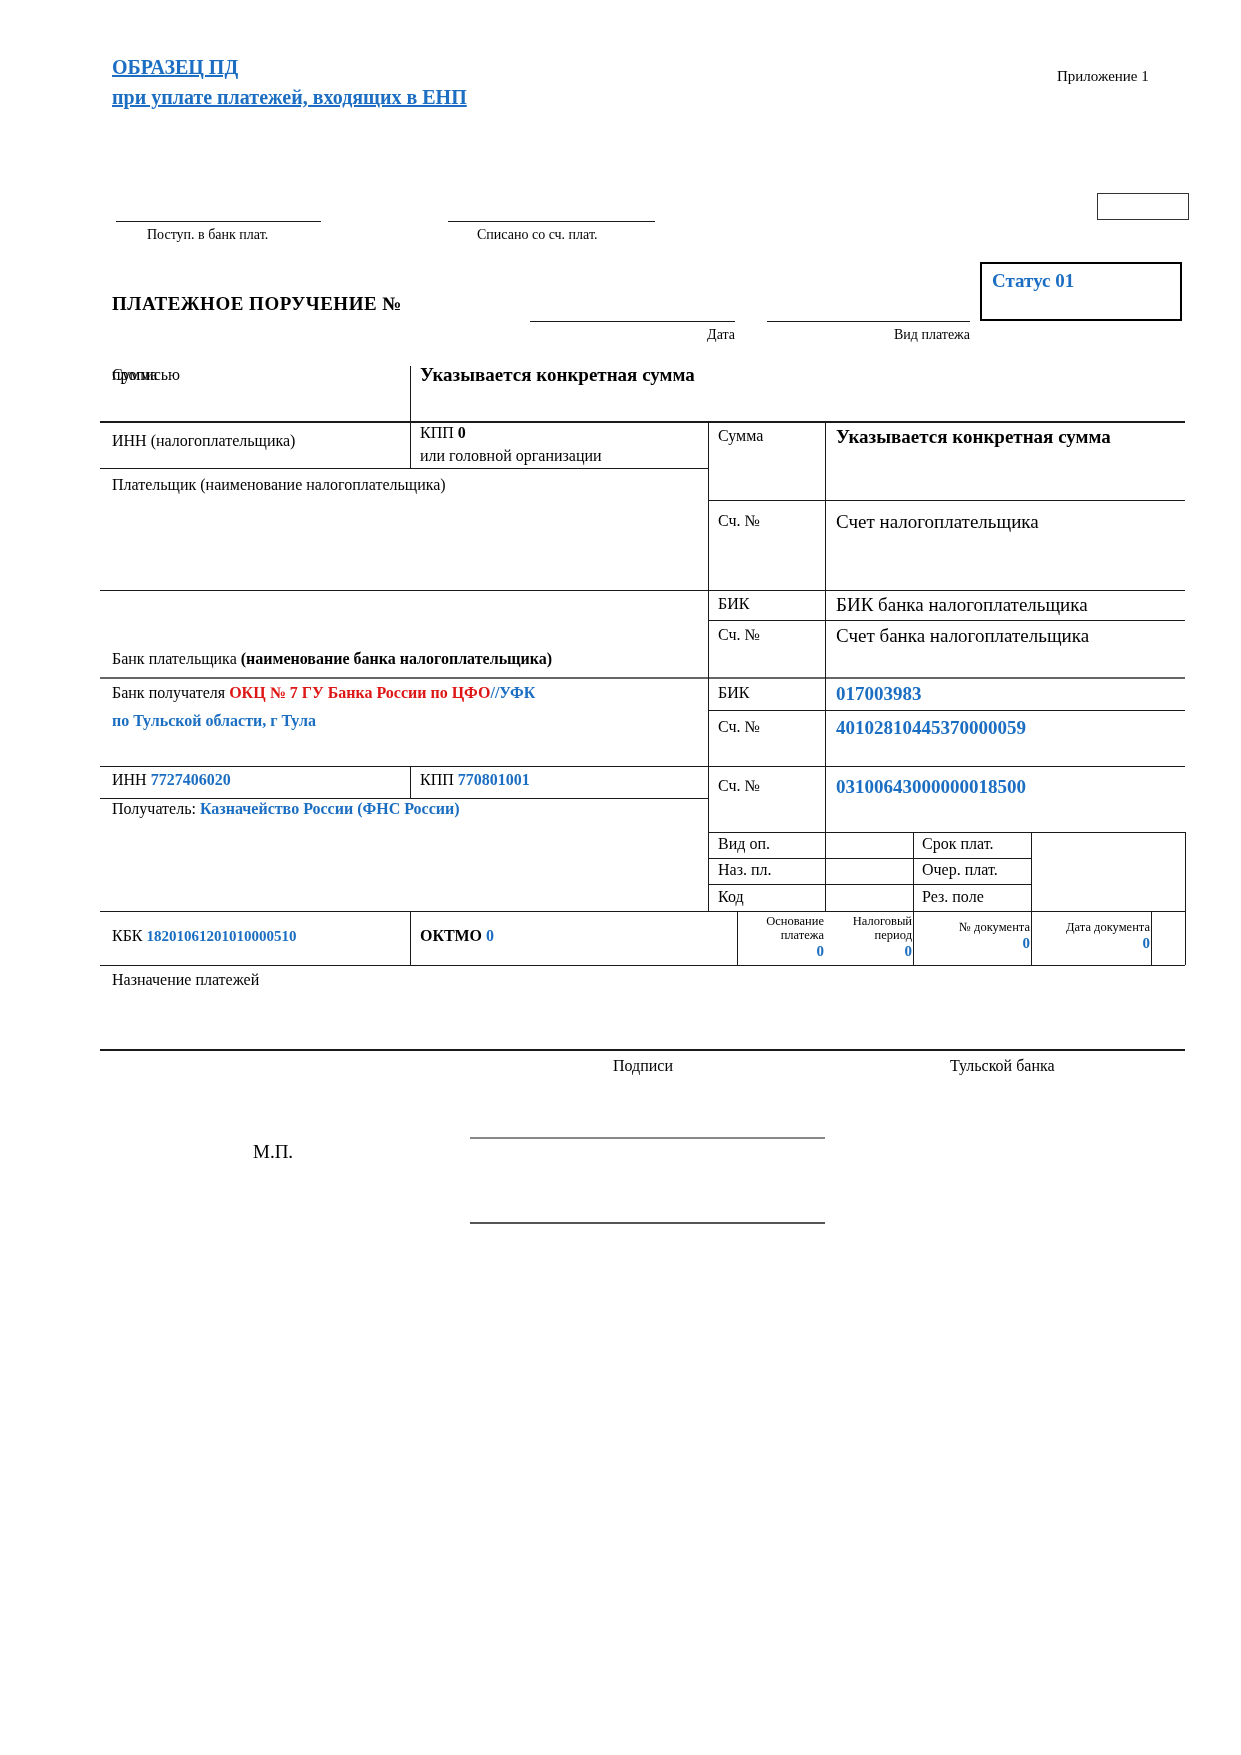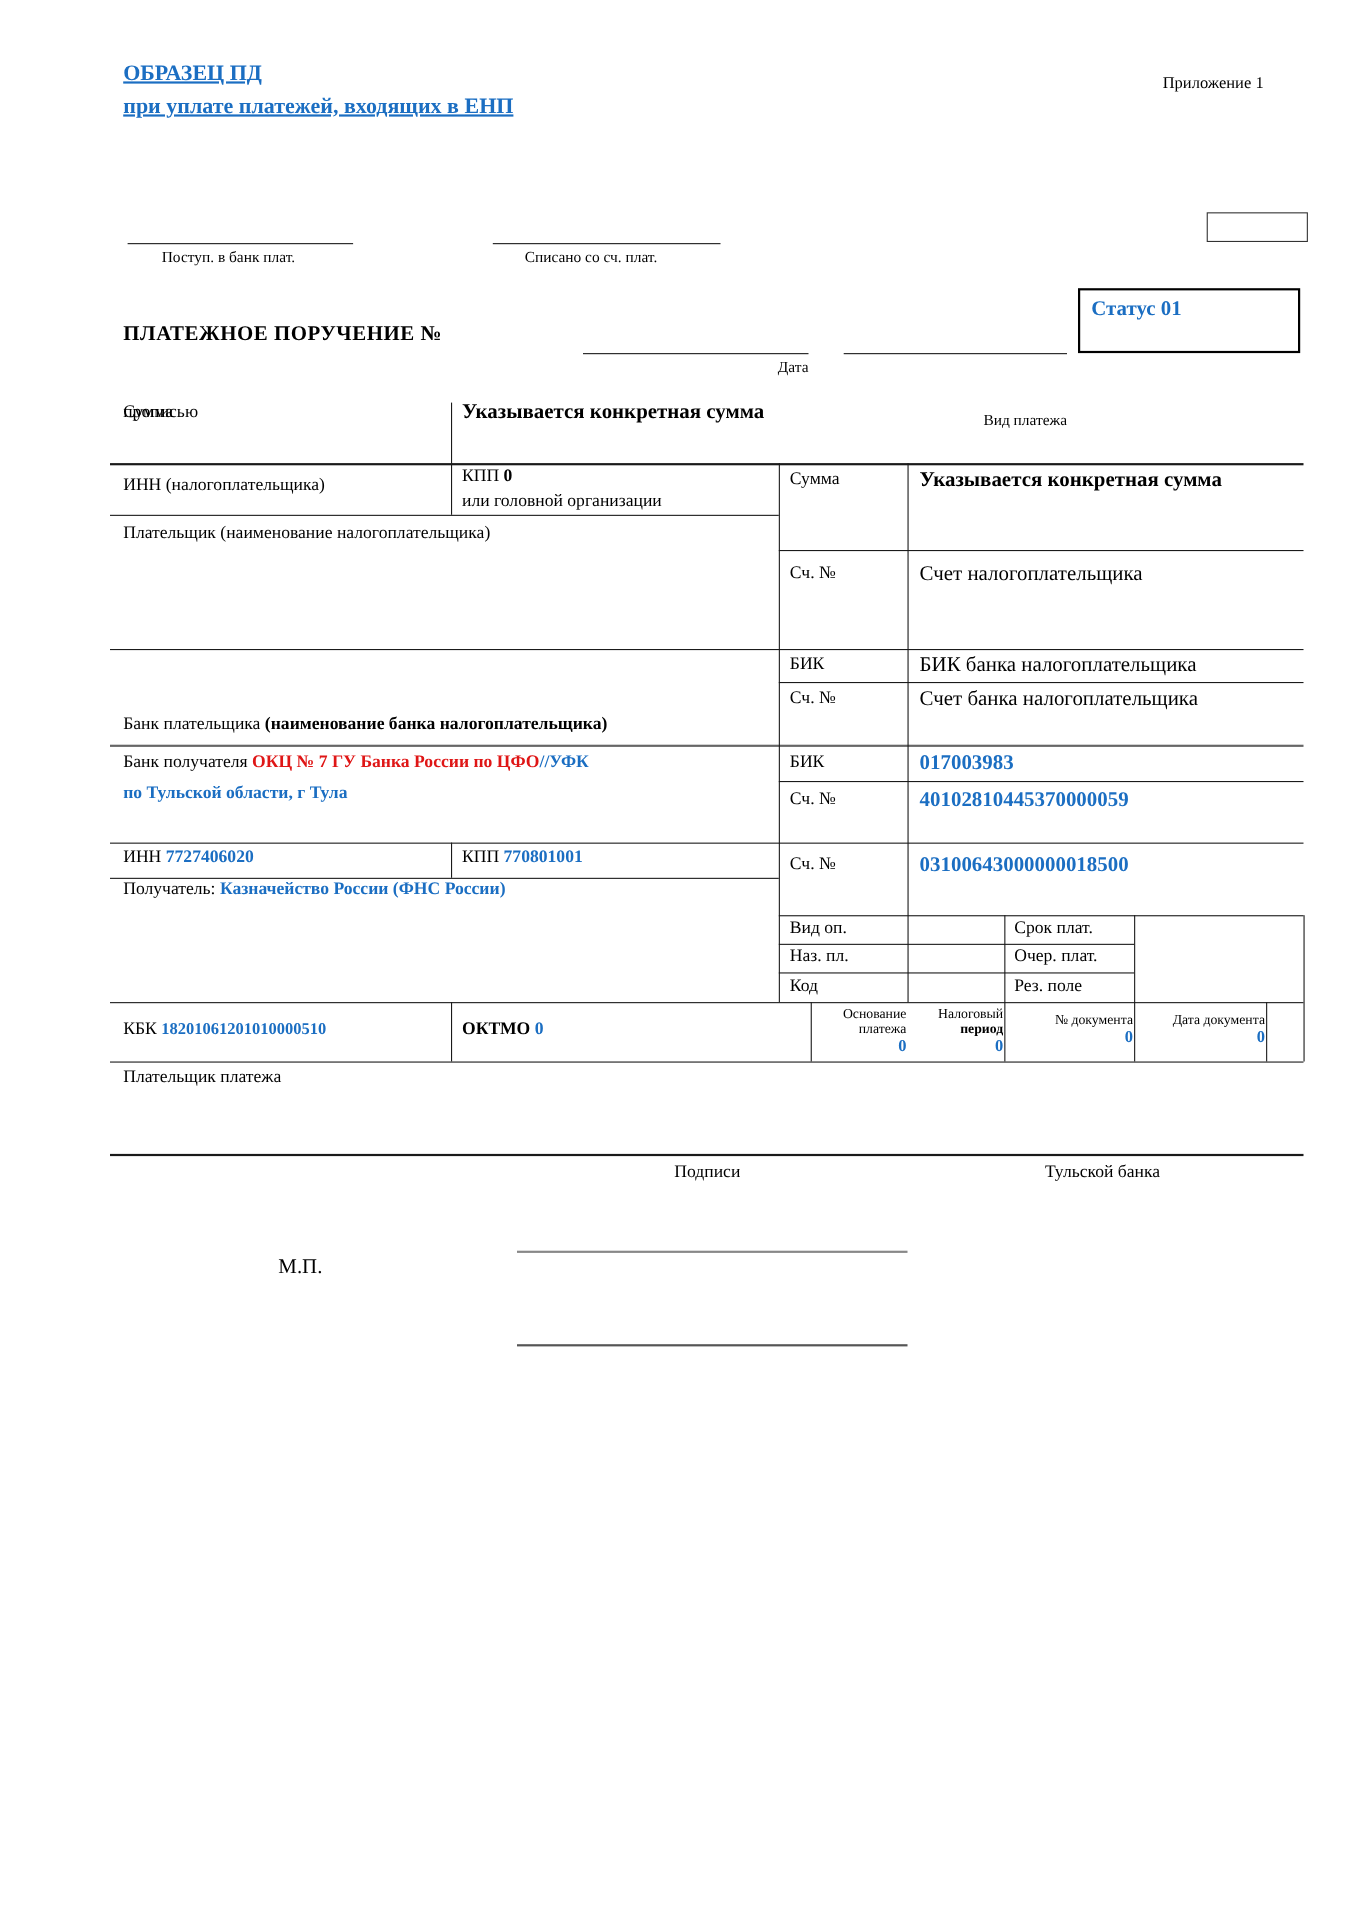--- a/index.html
+++ b/index.html
@@ -37,21 +37,21 @@
 
   <div class="hl" style="left:116px;top:221px;width:205px;"></div>
   <div class="hl" style="left:448px;top:221px;width:207px;"></div>
   <div class="abs t14" style="left:147px;top:227px;">Поступ. в банк плат.</div>
   <div class="abs t14" style="left:477px;top:227px;">Списано со сч. плат.</div>
 
   <div class="abs doc-title" style="left:112px;top:293px;">ПЛАТЕЖНОЕ ПОРУЧЕНИЕ №</div>
   <div class="hl" style="left:530px;top:321px;width:205px;"></div>
   <div class="hl" style="left:767px;top:321px;width:203px;"></div>
   <div class="abs t14 center" style="left:530px;top:327px;width:205px;">Дата</div>
-  <div class="abs t14 center" style="left:767px;top:327px;width:203px;margin-top:48px;">Вид платежа</div>
+  <div class="abs t14 center" style="left:767px;top:327px;width:203px;">Вид платежа</div>
   <div class="box" style="left:980px;top:262px;width:198px;height:55px;">
     <span class="abs t17 bold blue" style="left:10px;top:6px;">Статус 01</span>
   </div>
 
   <div class="vl" style="left:410px;top:366px;height:56px;"></div>
   <div class="abs t16" style="left:112px;top:366px;">Сумма</div>
   <div class="abs t16" style="left:112px;top:366px;">прописью</div>
   <div class="abs t17 bold" style="left:420px;top:364px;">Указывается конкретная сумма</div>
 
   <div class="hl15" style="left:100px;top:421px;width:1085px;"></div>
@@ -136,33 +136,33 @@
   <div class="abs t16" style="left:420px;top:927px;">
     <span class="bold">ОКТМО</span>&nbsp;<span class="bold blue">0</span>
   </div>
   <div class="abs t12 center" style="left:738px;top:915px;width:86px;">
     <span style="display:block;">Основание</span>
     <span style="display:block;">платежа</span>
     <span class="bold blue t15" style="display:block;">0</span>
   </div>
   <div class="abs t12 center" style="left:826px;top:915px;width:86px;">
     <span style="display:block;">Налоговый</span>
-    <span style="display:block;font-weight:bold;">период</span>
+    <span style="display:block;">период</span>
     <span class="bold blue t15" style="display:block;">0</span>
   </div>
   <div class="abs t12 center" style="left:914px;top:921px;width:116px;">
     <span style="display:block;">№ документа</span>
     <span class="bold blue t15" style="display:block;">0</span>
   </div>
   <div class="abs t12 center" style="left:1032px;top:921px;width:118px;">
     <span style="display:block;">Дата документа</span>
     <span class="bold blue t15" style="display:block;">0</span>
   </div>
 
-  <div class="abs t16" style="left:112px;top:971px;">Плательщик платежа</div>
+  <div class="abs t16" style="left:112px;top:971px;">Назначение платежей</div>
 
   <div class="hl15" style="left:100px;top:1049px;width:1085px;"></div>
   <div class="abs t16" style="left:613px;top:1057px;">Подписи</div>
   <div class="abs t16" style="left:950px;top:1057px;">Тульской банка</div>
 
   <div style="position:absolute;left:470px;top:1137px;width:355px;height:2px;background:#888;"></div>
   <div class="abs t17" style="left:253px;top:1141px;">М.П.</div>
   <div style="position:absolute;left:470px;top:1222px;width:355px;height:2px;background:#555;"></div>
 
 </div>

